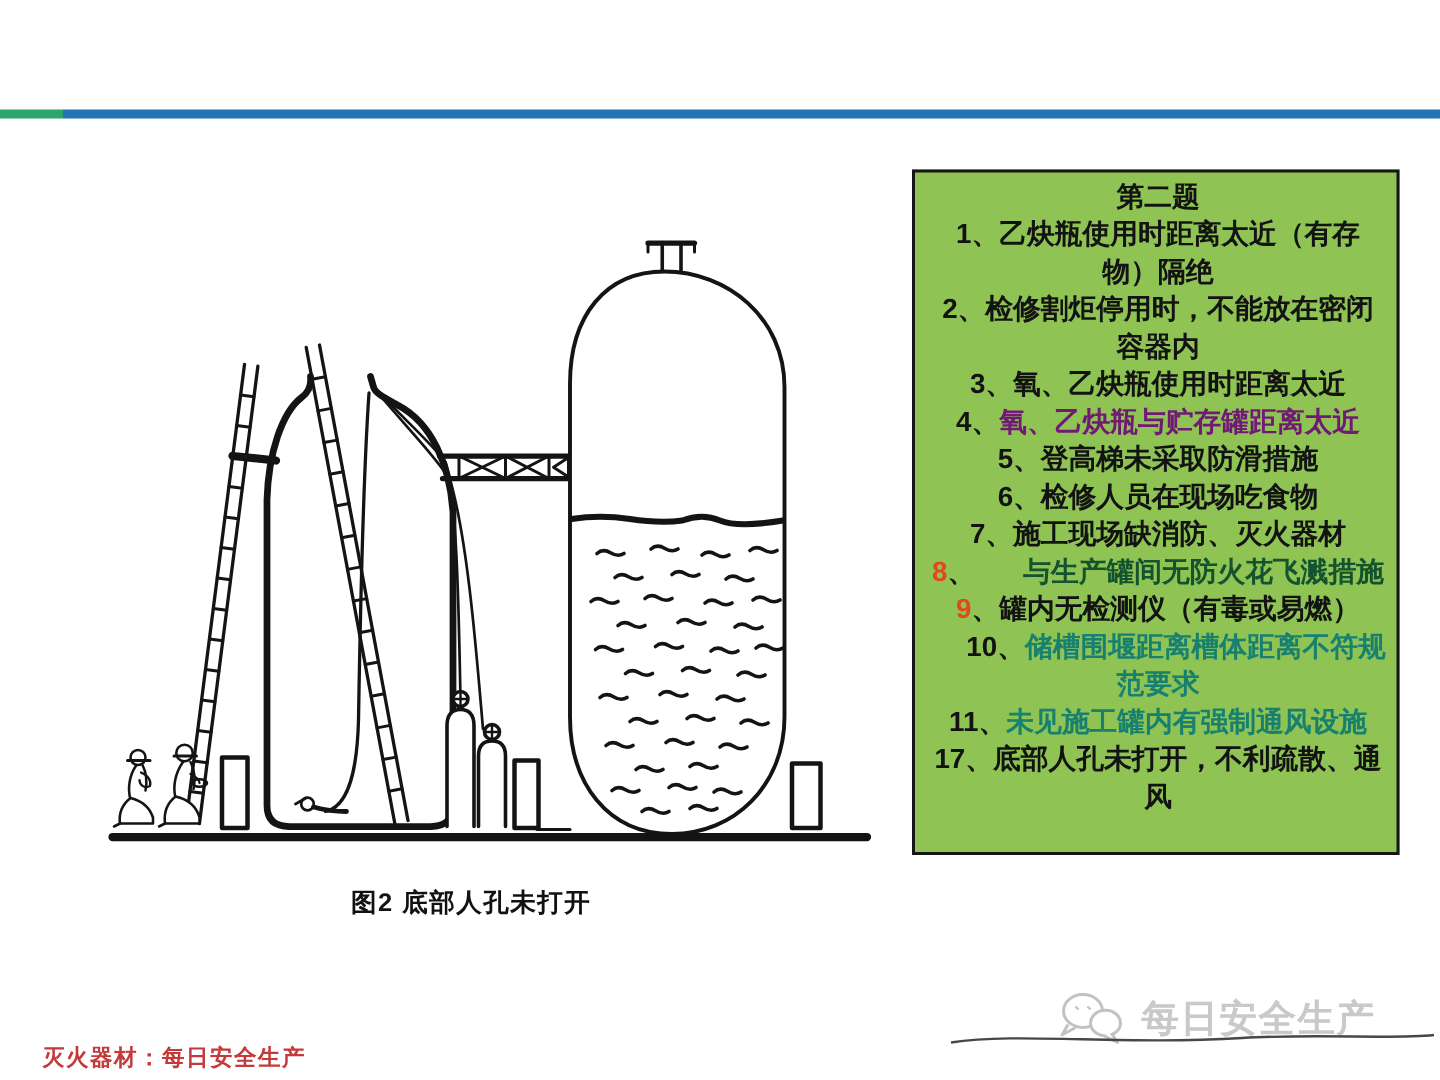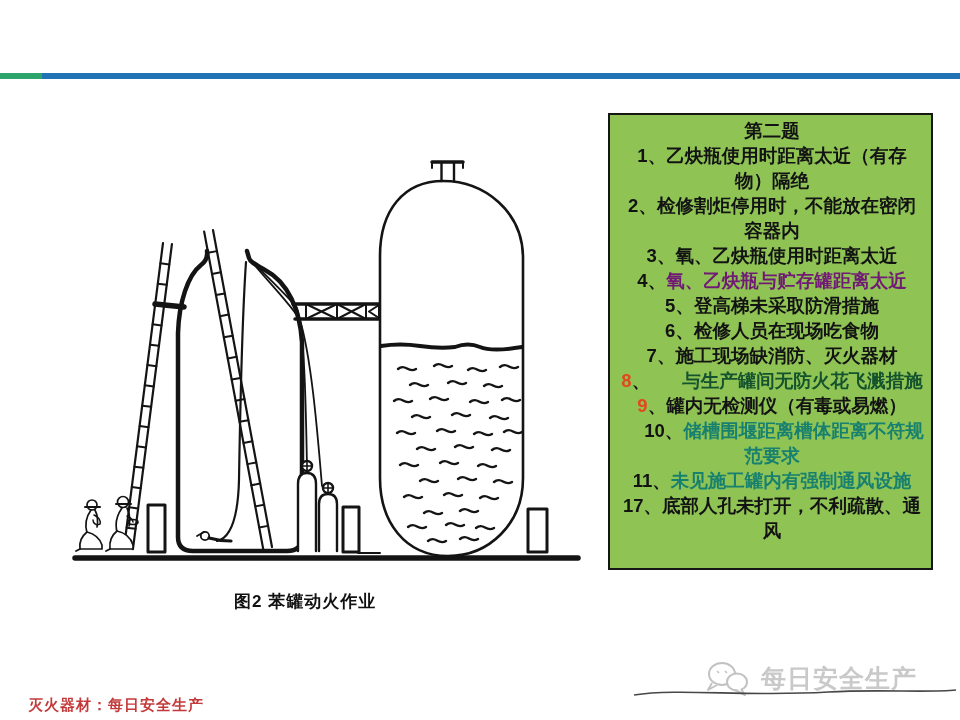--- a/index.html
+++ b/index.html
@@ -192,21 +192,21 @@
       <circle cx="123" cy="502" r="5.5"></circle>
       <path d="M116,504 L131,504" stroke-width="2"></path>
       <path d="M122,508 C117,515 115,524 117,532 M127,508 C130,514 130,521 129,526"></path>
       <ellipse cx="133" cy="522" rx="5" ry="2.5"></ellipse>
       <path d="M127,516 C131,518 133,520 133,522" stroke-width="1.5"></path>
       <path d="M117,531 C126,533 131,538 133,545 L133,549 L110,549 C109,541 112,535 117,531 Z" fill="#ffffff"></path>
       <path d="M110,549 L106,551"></path>
     </g>
   </svg>
 
-  <div class="caption">图2 苯罐动火作业</div>
+  <div class="caption">图2 底部人孔未打开</div>
 
   <div class="panel" style="background: rgb(143, 196, 85); border-color: rgb(22, 22, 22);">
     <div>第二题</div>
     <div id="issue-list">
         <div class="issue-item"><span style="color: rgb(19, 19, 19);">1</span><span>、</span><span style="color: rgb(19, 19, 19);">乙炔瓶使用时距离太近（有存物）隔绝</span></div>
         <div class="issue-item"><span style="color: rgb(19, 19, 19);">2</span><span>、</span><span style="color: rgb(19, 19, 19);">检修割炬停用时，不能放在密闭容器内</span></div>
         <div class="issue-item"><span style="color: rgb(19, 19, 19);">3</span><span>、</span><span style="color: rgb(19, 19, 19);">氧、乙炔瓶使用时距离太近</span></div>
         <div class="issue-item"><span style="color: rgb(19, 19, 19);">4</span><span>、</span><span style="color: #701a75;">氧、乙炔瓶与贮存罐距离太近</span></div>
         <div class="issue-item"><span style="color: rgb(19, 19, 19);">5</span><span>、</span><span style="color: rgb(19, 19, 19);">登高梯未采取防滑措施</span></div>
         <div class="issue-item"><span style="color: rgb(19, 19, 19);">6</span><span>、</span><span style="color: rgb(19, 19, 19);">检修人员在现场吃食物</span></div>

